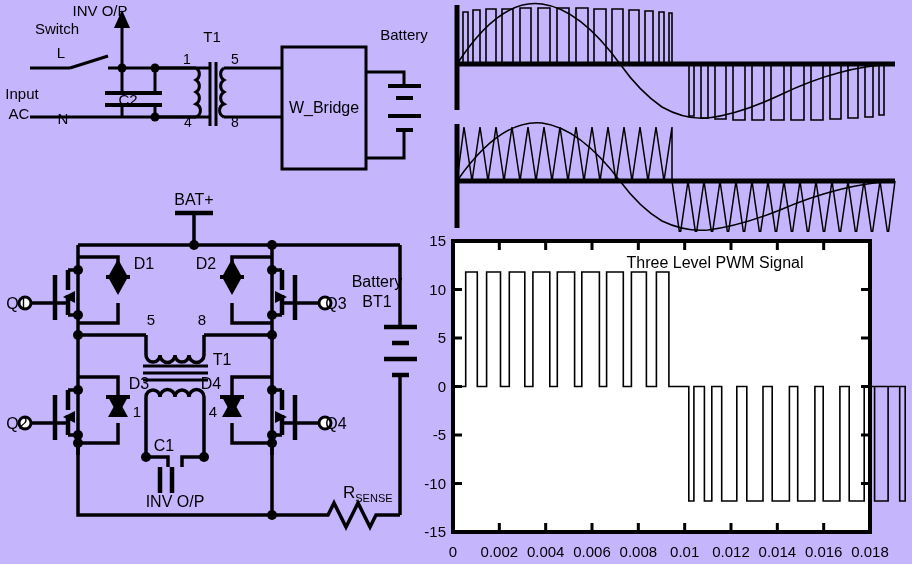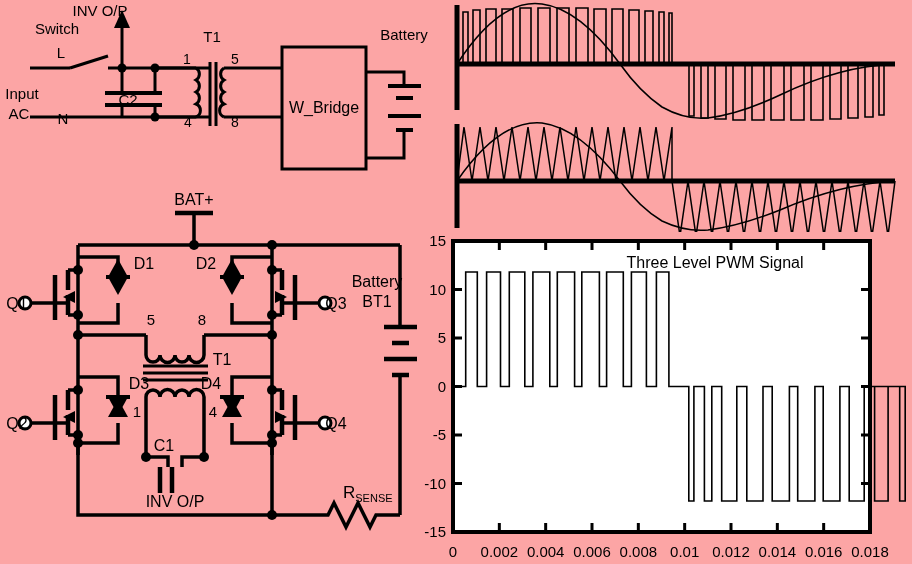--- a/index.html
+++ b/index.html
@@ -1,17 +1,17 @@
 <!DOCTYPE html>
 <html><head>
 <meta charset="utf-8">
 <style>
   html,body{margin:0;padding:0;background:#ffffff;}
   body{width:912px;height:564px;font-family:"Liberation Sans",sans-serif;overflow:hidden;}
-  #root{position:relative;width:912px;height:564px;background:#fca5a5;}
+  #root{position:relative;width:912px;height:564px;background:#c4b5fd;}
   .panel{position:absolute;}
   svg{display:block;}
   text{font-family:"Liberation Sans",sans-serif;fill:#000;}
 </style>
 </head>
 <body>
 
 <div id="root">
 
   <div class="panel" style="left:0;top:0;width:440px;height:185px;">

